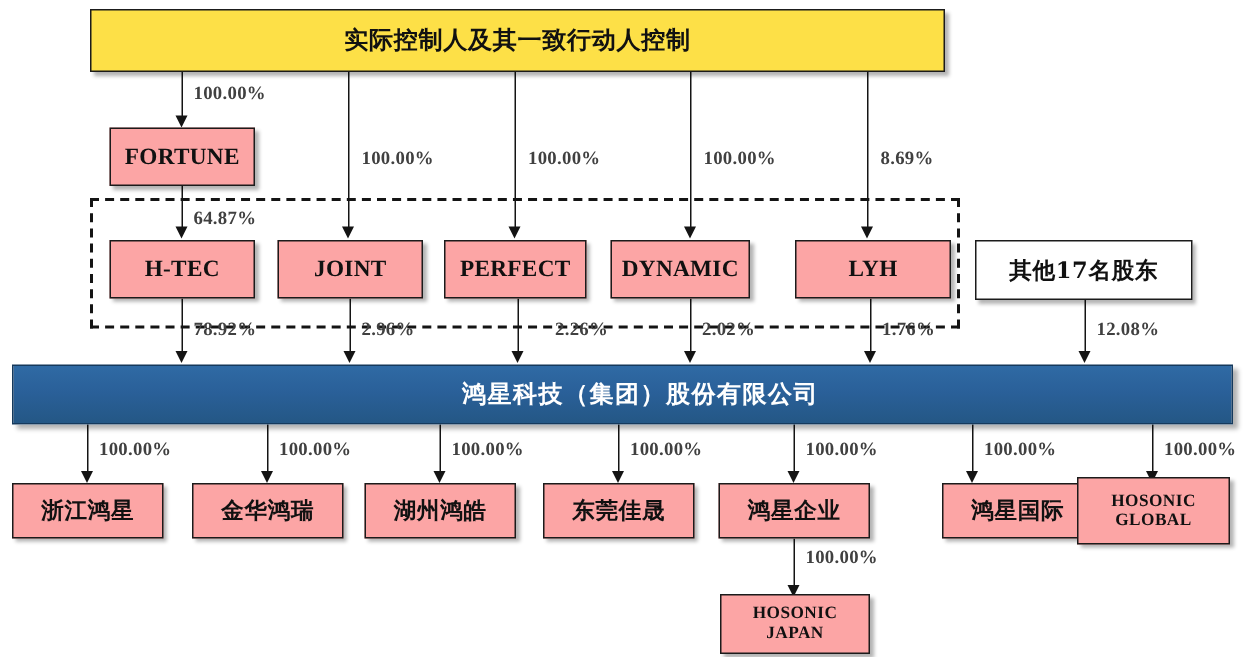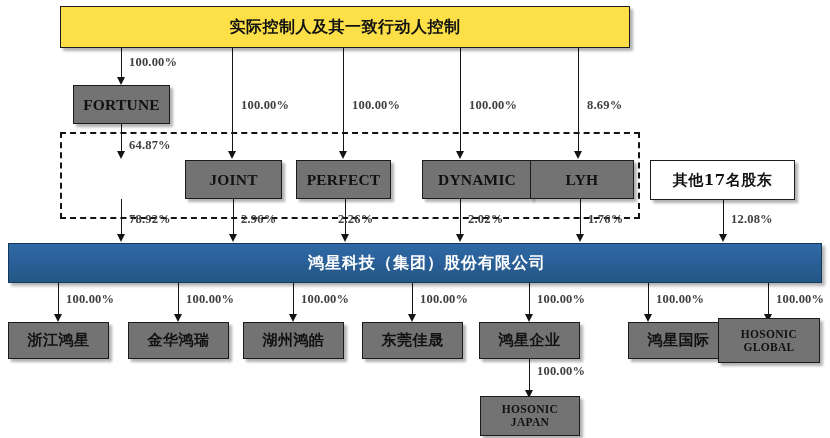--- a/index.html
+++ b/index.html
@@ -9,21 +9,21 @@
     font-family:"Liberation Serif",serif;
     position:relative;
     overflow:hidden;
   }
   #chart{position:absolute;left:0;top:0;width:830px;height:438px;}
 
   
   .box{
     position:absolute;
     box-sizing:border-box;
-    background:#737373;
+    background:#fca5a5;
     border:1.6px solid #1b1b1b;
     box-shadow:2.5px 2.5px 2.5px rgba(0,0,0,.30);
     display:flex;align-items:center;justify-content:center;
     text-align:center;
     color:#111;
     line-height:1.12;
     z-index:3;
   }
   .cn{font-family:"DejaVu Serif",serif;font-weight:700;font-size:15px;letter-spacing:.5px;}
   .en{font-family:"Liberation Serif",serif;font-weight:700;font-size:15.5px;letter-spacing:.2px;}
@@ -95,47 +95,50 @@
   <div class="box" style="left:73px;top:85px;width:97px;height:39px;">
     <span class="en">FORTUNE</span>
   </div>
 
   <div class="vline" style="left:121px;top:124px;height:30px;"></div>
   <div class="arrow" style="left:116.5px;top:151px;"></div>
   <div class="pct" style="left:129px;top:138px;">64.87%</div>
 
   <div id="dashed-group"></div>
 
+  <div class="box" style="left:73px;top:160px;width:97px;height:39px;">
+    <span class="en">H-TEC</span>
+  </div>
   <div class="box" style="left:185px;top:160px;width:97px;height:39px;">
     <span class="en">JOINT</span>
   </div>
   <div class="box" style="left:296px;top:160px;width:95px;height:39px;">
     <span class="en">PERFECT</span>
   </div>
-  <div class="box" style="left:422px;top:160px;width:110px;height:39px;">
+  <div class="box" style="left:407px;top:160px;width:93px;height:39px;">
     <span class="en">DYNAMIC</span>
   </div>
   <div class="box" style="left:530px;top:160px;width:104px;height:39px;">
     <span class="en">LYH</span>
   </div>
   <div class="box" style="left:650px;top:160px;width:145px;height:40px;background:#fff;">
     <span class="cn">其他17名股东</span>
   </div>
 
   <div class="vline" style="left:121px;top:199px;height:36px;"></div>
   <div class="arrow" style="left:116.5px;top:234px;"></div>
   <div class="pct" style="left:129px;top:212px;">78.92%</div>
 
   <div class="vline" style="left:233px;top:199px;height:36px;"></div>
   <div class="arrow" style="left:228.5px;top:234px;"></div>
   <div class="pct" style="left:241px;top:212px;">2.96%</div>
 
   <div class="vline" style="left:345px;top:199px;height:36px;"></div>
   <div class="arrow" style="left:340.5px;top:234px;"></div>
-  <div class="pct" style="left:338px;top:212px;">2.26%</div>
+  <div class="pct" style="left:370px;top:212px;">2.26%</div>
 
   <div class="vline" style="left:460px;top:199px;height:36px;"></div>
   <div class="arrow" style="left:455.5px;top:234px;"></div>
   <div class="pct" style="left:468px;top:212px;">2.02%</div>
 
   <div class="vline" style="left:580px;top:199px;height:36px;"></div>
   <div class="arrow" style="left:575.5px;top:234px;"></div>
   <div class="pct" style="left:588px;top:212px;">1.76%</div>
 
   <div class="vline" style="left:723px;top:200px;height:35px;"></div>

